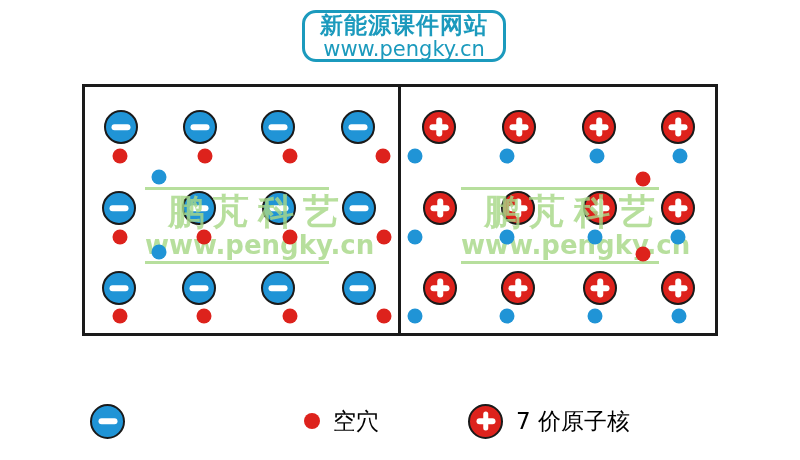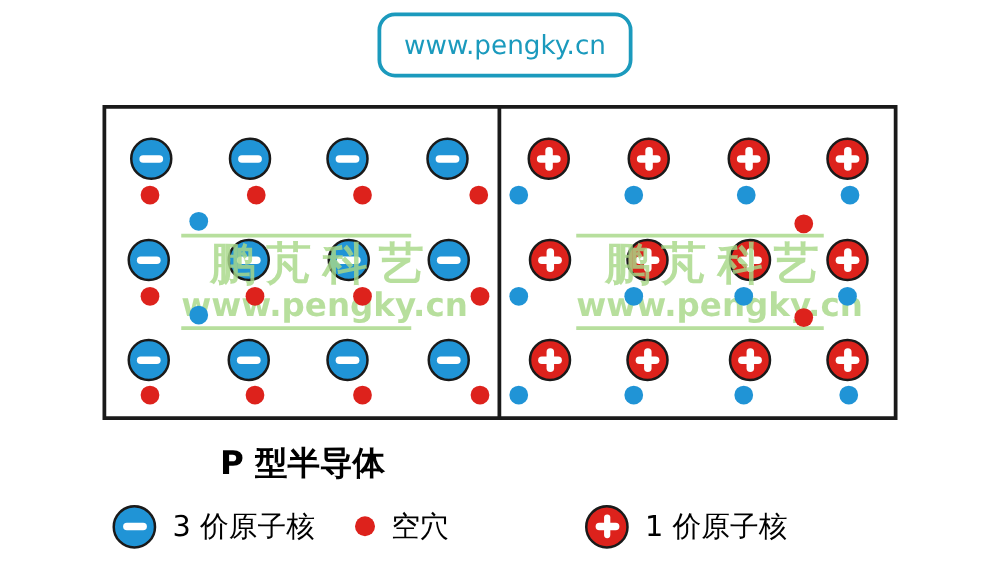--- a/index.html
+++ b/index.html
@@ -44,36 +44,37 @@
   .wm .url{font-size:26px;line-height:27px;font-weight:bold;white-space:nowrap;}
 
   
   .rlabel{position:absolute;top:353px;width:260px;text-align:center;color:#000;
           font-size:26px;font-weight:bold;white-space:nowrap;}
   .rlabel.p{left:112px;}
   .rlabel.n{left:431px;}
 
   
   .lgroup{position:absolute;top:403px;height:36px;display:flex;align-items:center;color:#000;}
-  .lg1{left:90px;}  .lg2{left:284px;}  .lg3{left:468px;}  .lg4{left:656px;}
+  .lg1{left:90px;}  .lg2{left:304px;}  .lg3{left:468px;}  .lg4{left:656px;}
   .sym-nucleus{width:35px;height:35px;border-radius:50%;border:2.5px solid var(--ink);
                box-sizing:border-box;position:relative;flex:0 0 auto;}
   .sym-nucleus.blue{background:var(--blue);}
   .sym-nucleus.red{background:var(--red);}
   .sym-dot{width:16px;height:16px;border-radius:50%;flex:0 0 auto;}
   .sym-dot.red{background:var(--red);}
   .sym-dot.blue{background:var(--blue);}
   .ltext{font-size:23px;margin-left:13px;white-space:nowrap;}
 </style>
 </head>
 <body>
 
 <div class="stage">
 
   <div class="badge">
+    <div class="t1">新能源课件网站</div>
     <div class="t2">www.pengky.cn</div>
   </div>
 
   <div class="dbox"></div>
   <div class="divider"></div>
 
   <div class="layer">
       <div class="nucleus blue" style="left: 121px; top: 127px;">
         <i class="bar h"></i>
       </div>
@@ -190,33 +191,31 @@
 
   <div class="wm wm-left">
     <div class="big">鹏芃科艺</div>
     <div class="url">www.pengky.cn</div>
   </div>
   <div class="wm wm-right">
     <div class="big">鹏芃科艺</div>
     <div class="url">www.pengky.cn</div>
   </div>
 
-  <div class="rlabel p">P 型半导体</div>
 
   <div class="lgroup lg1">
     <div class="sym-nucleus blue">
         <i class="bar h"></i>
       </div>
-    <span class="ltext">3 价原子核</span>
   </div>
   <div class="lgroup lg2">
     <div class="sym-dot red"></div>
     <span class="ltext">空穴</span>
   </div>
   <div class="lgroup lg3">
     <div class="sym-nucleus red">
         <i class="bar h"></i>
         <i class="bar v"></i>
       </div>
-    <span class="ltext">1 价原子核</span>
+    <span class="ltext">7 价原子核</span>
   </div>
 
 </div>
 
 </body></html>

